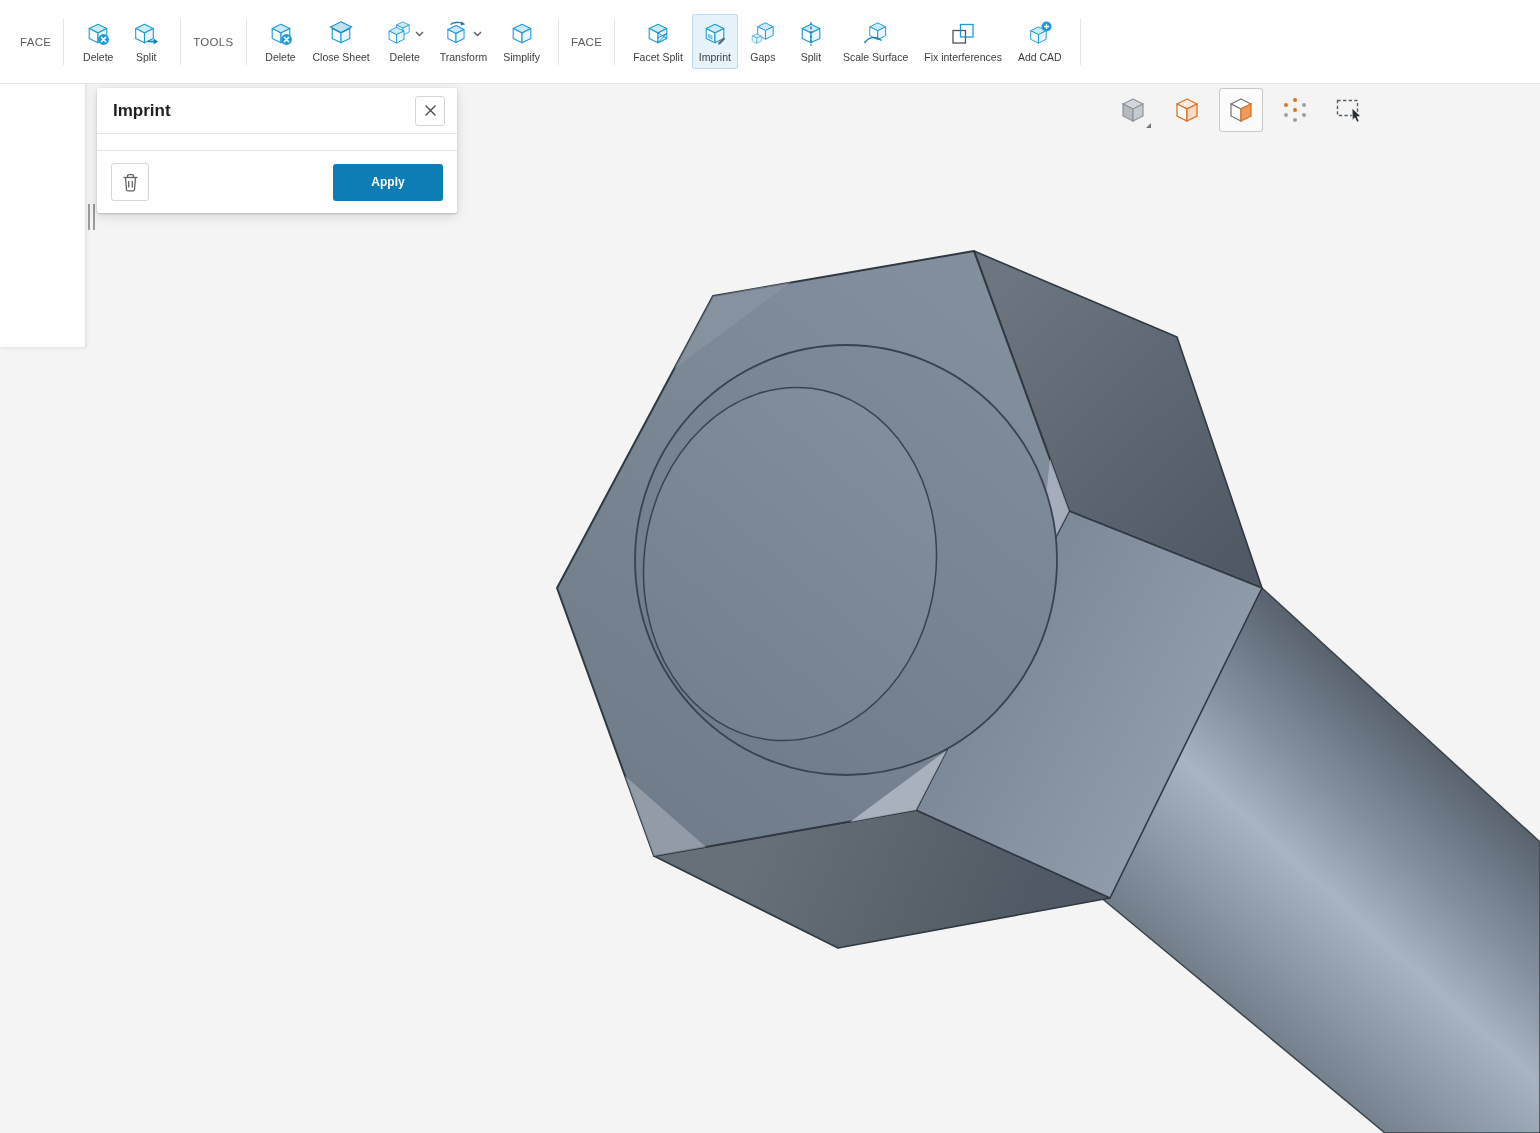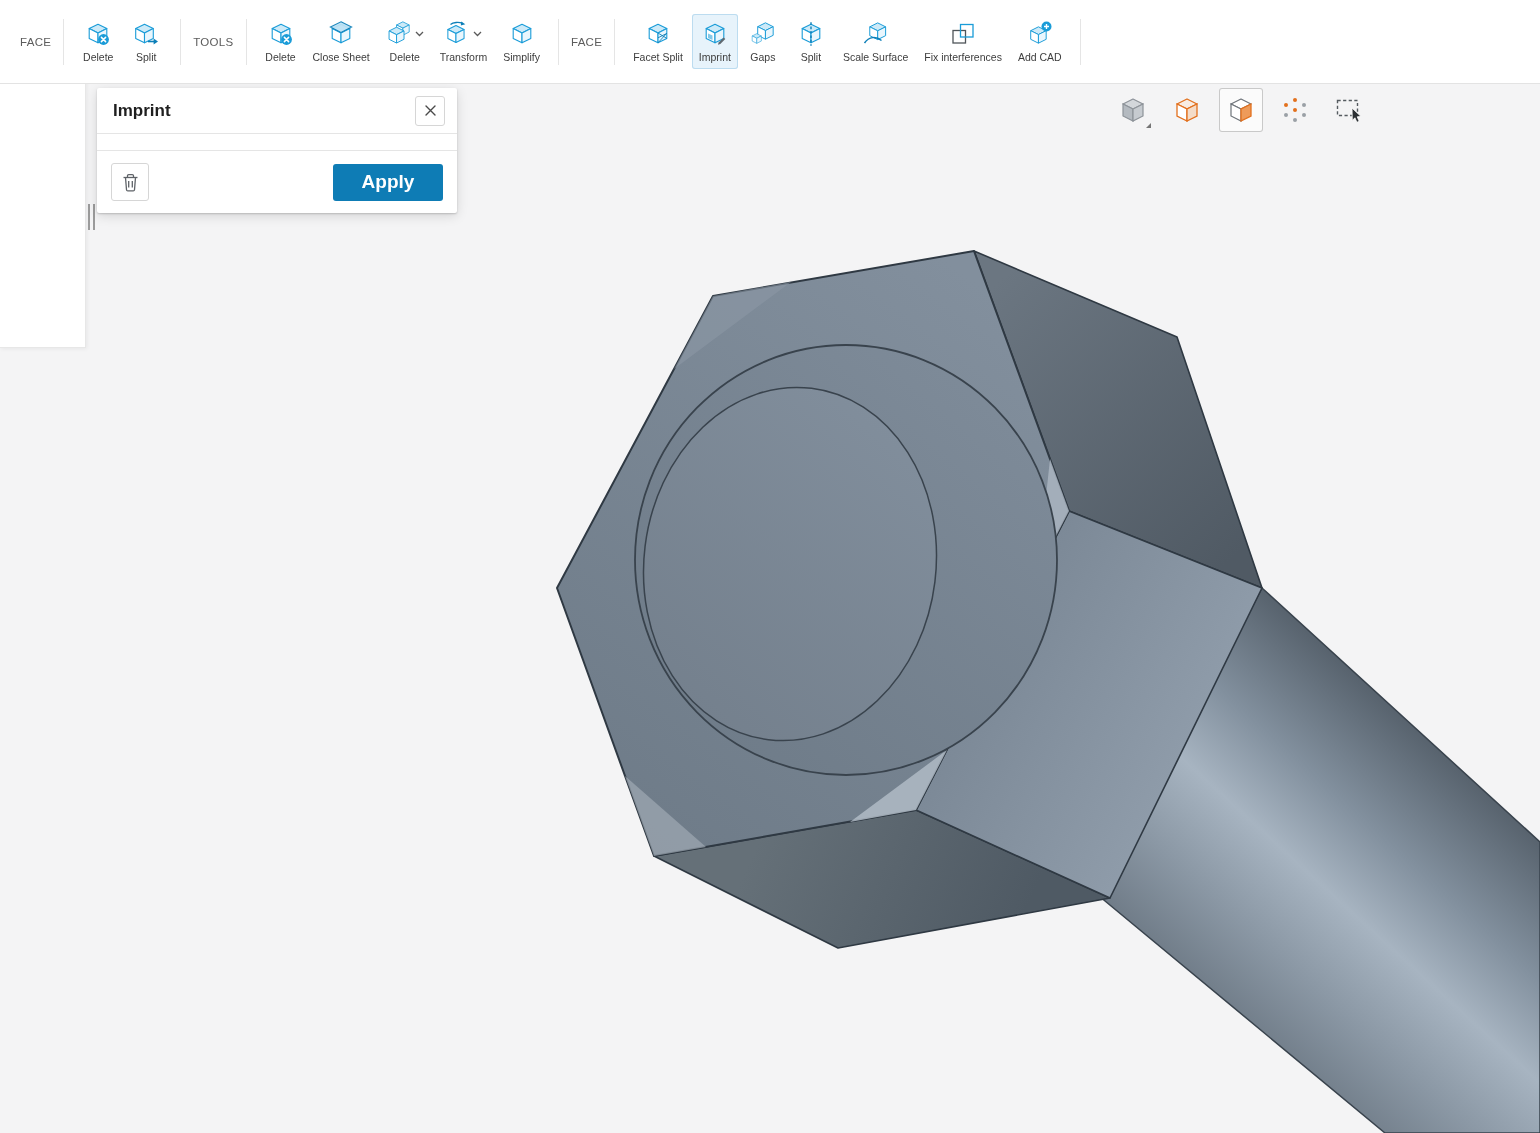--- a/index.html
+++ b/index.html
@@ -62,21 +62,21 @@
     display:flex; align-items:center; justify-content:center; cursor:pointer; padding:0;
   }
   .dlg-body { height:17px; border-bottom:1px solid #e5e5e5; }
   .dlg-foot { height:62px; display:flex; align-items:center; justify-content:space-between; padding:0 14px; }
   .trash-btn {
     width:38px; height:38px; background:#fff; border:1px solid #d6d6d6; border-radius:3px;
     display:flex; align-items:center; justify-content:center; cursor:pointer; padding:0;
   }
   .apply-btn {
     width:110px; height:37px; background:#0e7cb5; color:#fff; border:none; border-radius:3px;
-    font-family:inherit; font-size:19px; font-weight:700; cursor:pointer;
+    font-family:inherit; font-size:12px; font-weight:700; cursor:pointer;
   }
 
   
   .vp-toolbar { position:absolute; top:88px; left:1111px; display:flex; gap:10px; z-index:8; }
   .vp-btn {
     position:relative; width:44px; height:44px; display:flex; align-items:center; justify-content:center;
     background:transparent; border:none; border-radius:3px; cursor:pointer; padding:0;
   }
   .vp-btn.active { background:#fbfbfb; box-shadow:inset 0 0 0 1px #c9c9c9; }
   .vp-ic { width:30px; height:30px; display:block; }

